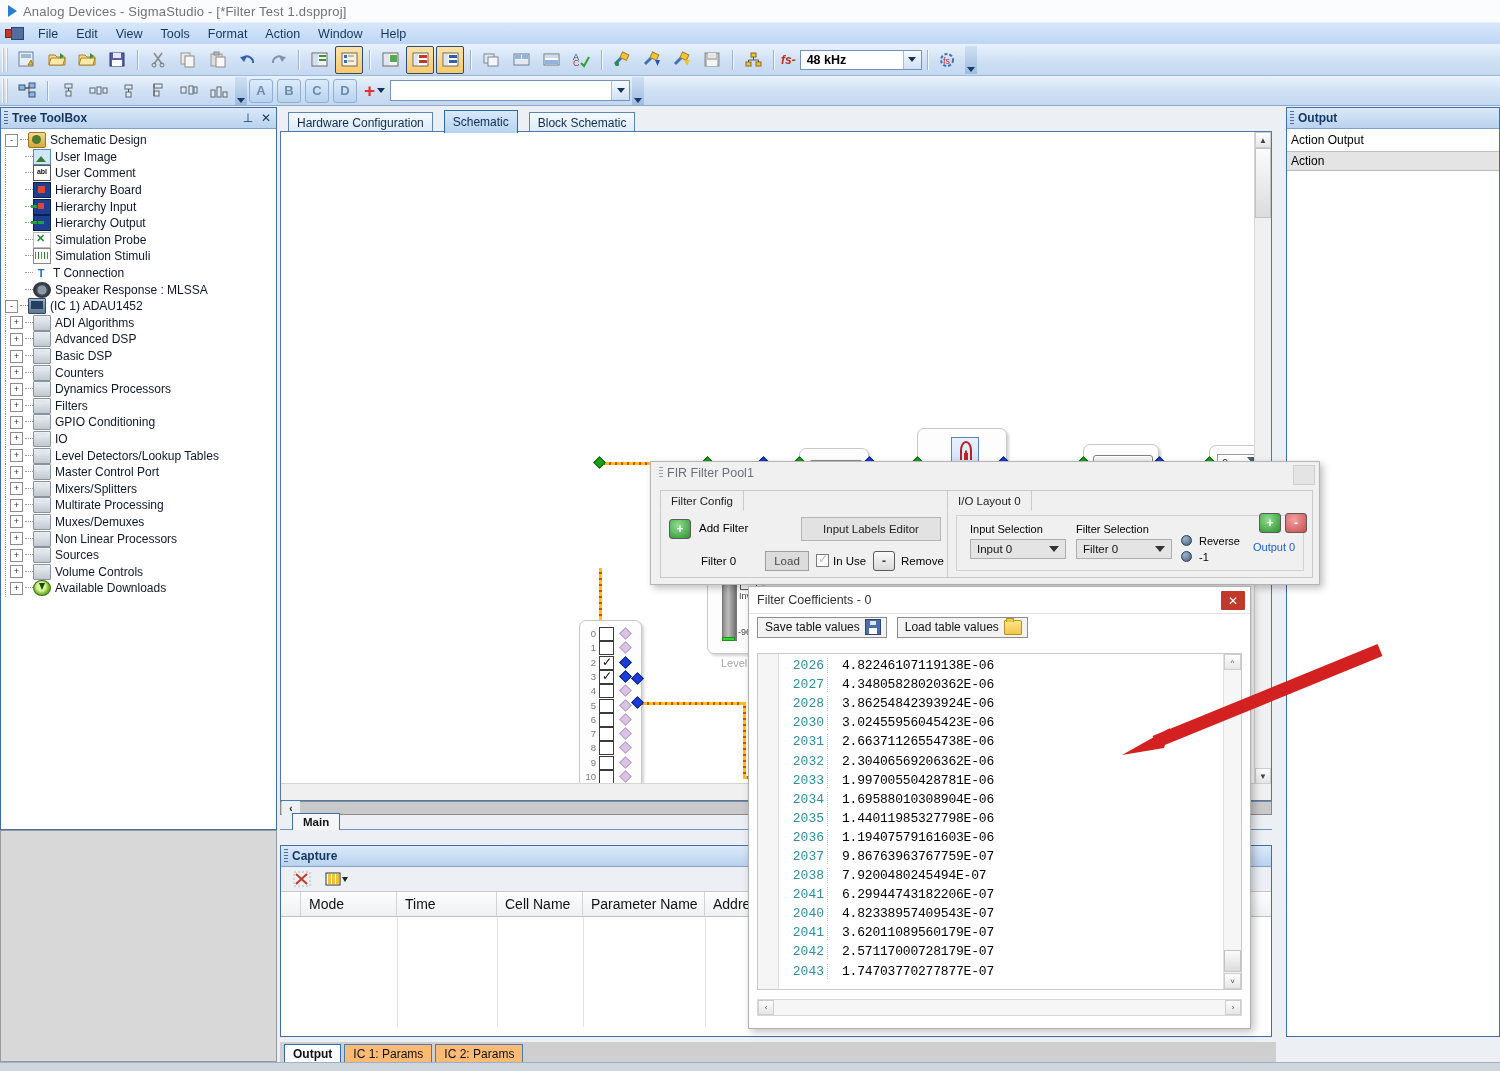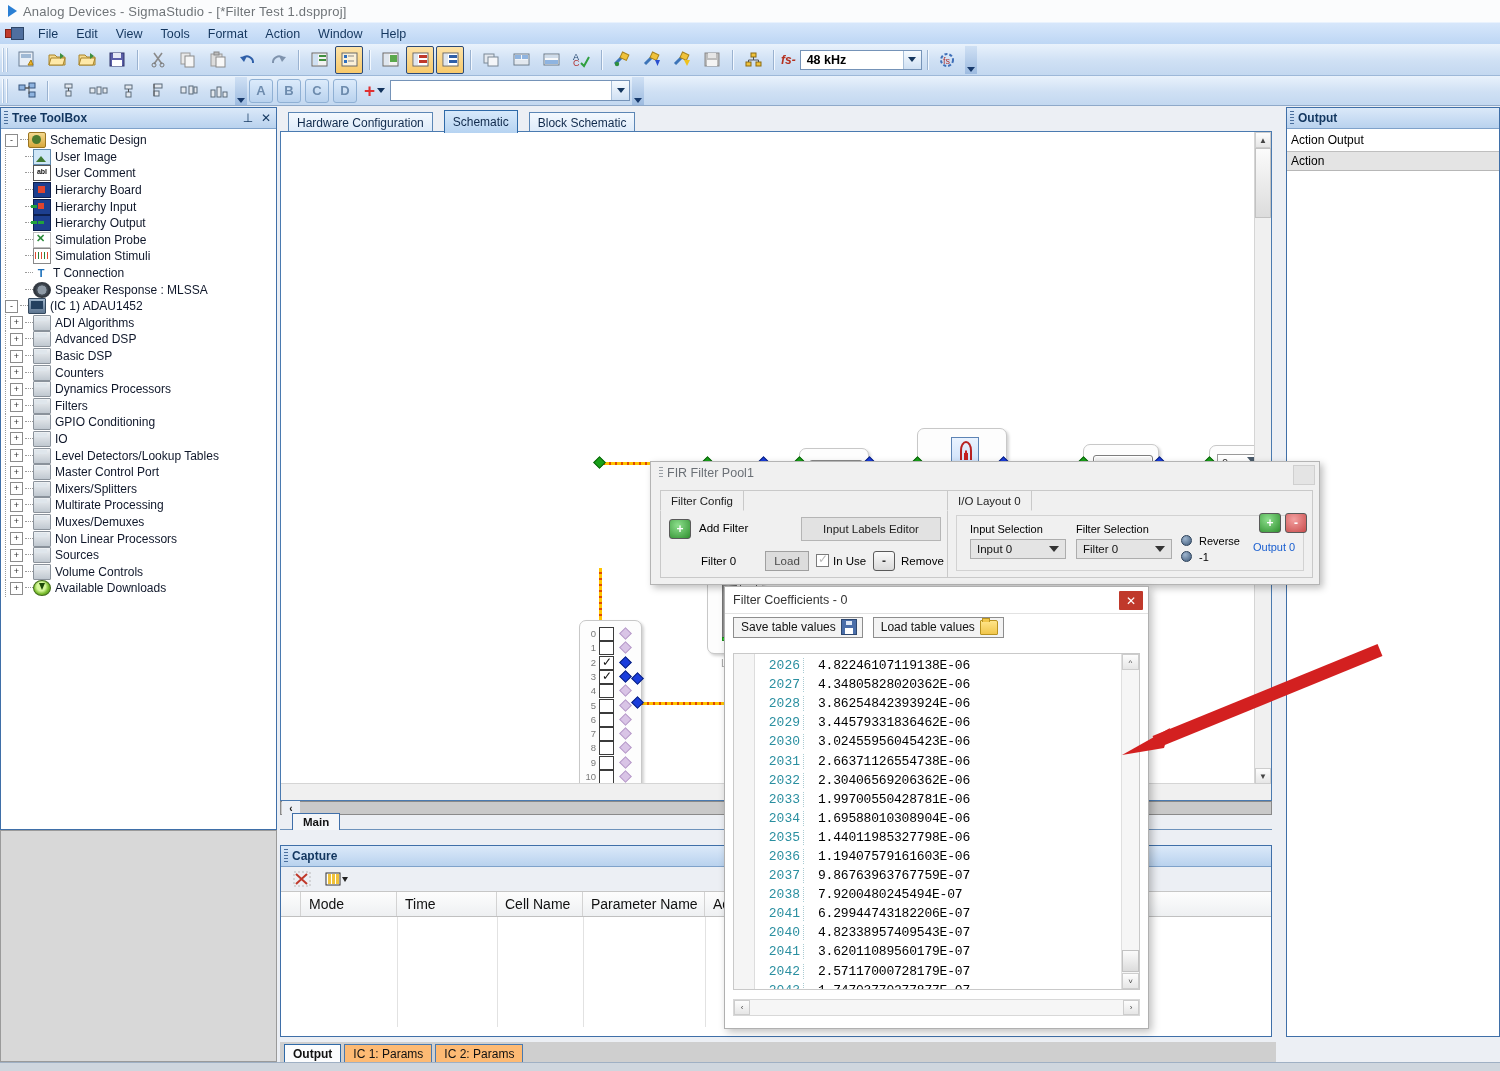--- a/index.html
+++ b/index.html
@@ -242,21 +242,21 @@
   .btn.flat{background:#e2e2e2;border:1px solid #b5b5b5;}
   .dd{background:#e4e4e4;border:1px solid #adadad;box-sizing:border-box;position:relative;
       font-size:11.5px;color:#111;padding-left:6px;display:flex;align-items:center;}
   .dd .cv{position:absolute;right:6px;top:50%;transform:translateY(-50%);width:0;height:0;
      border-left:5px solid transparent;border-right:5px solid transparent;border-top:6px solid #333;}
   .radio{width:11px;height:11px;border-radius:50%;background:radial-gradient(circle at 35% 30%,#9fb6cf,#3f5a7a);border:1px solid #2c415a;box-sizing:border-box;}
   .chk{width:13px;height:13px;background:#fff;border:1px solid #7a7a7a;box-sizing:border-box;position:relative;}
   .chk:after{content:"✓";position:absolute;left:1px;top:-3px;font-size:12px;color:#b9b9b9;}
 
   
-  .fc{position:absolute;left:724px;top:586px;width:425px;height:443px;background:#fff;
+  .fc{position:absolute;left:748px;top:586px;width:503px;height:443px;background:#fff;
       border:1px solid #b0b0b0;box-sizing:border-box;box-shadow:3px 3px 8px rgba(0,0,0,.25);}
   .fc-title{height:26px;display:flex;align-items:center;font-size:12.5px;color:#333;padding-left:8px;
             border-bottom:1px solid #e2e2e2;}
   .fc-close{position:absolute;right:5px;top:4px;width:24px;height:19px;background:#c0392b;color:#fff;
             display:flex;align-items:center;justify-content:center;font-size:12px;border-radius:1px;}
   .fc-tb{height:26px;display:flex;align-items:center;gap:10px;padding-left:8px;}
   .fcbtn{height:21px;padding:0 5px 0 7px;display:flex;align-items:center;gap:5px;font-size:12px;
          background:#f3f3f3;border:1px solid #8d8d8d;box-sizing:border-box;color:#111;}
   .ic-save{width:14px;height:14px;background:#4a6ea9;border:1px solid #2d4770;position:relative;}
   .ic-save:after{content:"";position:absolute;left:3px;bottom:0;right:3px;height:6px;background:#fff;}
@@ -1053,24 +1053,20 @@
           </div>
           <div class="fc-row">
             <span class="fc-idx">2027</span>
             <span class="fc-val">4.34805828020362E-06</span>
           </div>
           <div class="fc-row">
             <span class="fc-idx">2028</span>
             <span class="fc-val">3.86254842393924E-06</span>
           </div>
           <div class="fc-row">
-            <span class="fc-idx">2029</span>
-            <span class="fc-val">3.44579331836462E-06</span>
-          </div>
-          <div class="fc-row">
             <span class="fc-idx">2030</span>
             <span class="fc-val">3.02455956045423E-06</span>
           </div>
           <div class="fc-row">
             <span class="fc-idx">2031</span>
             <span class="fc-val">2.66371126554738E-06</span>
           </div>
           <div class="fc-row">
             <span class="fc-idx">2032</span>
             <span class="fc-val">2.30406569206362E-06</span>

